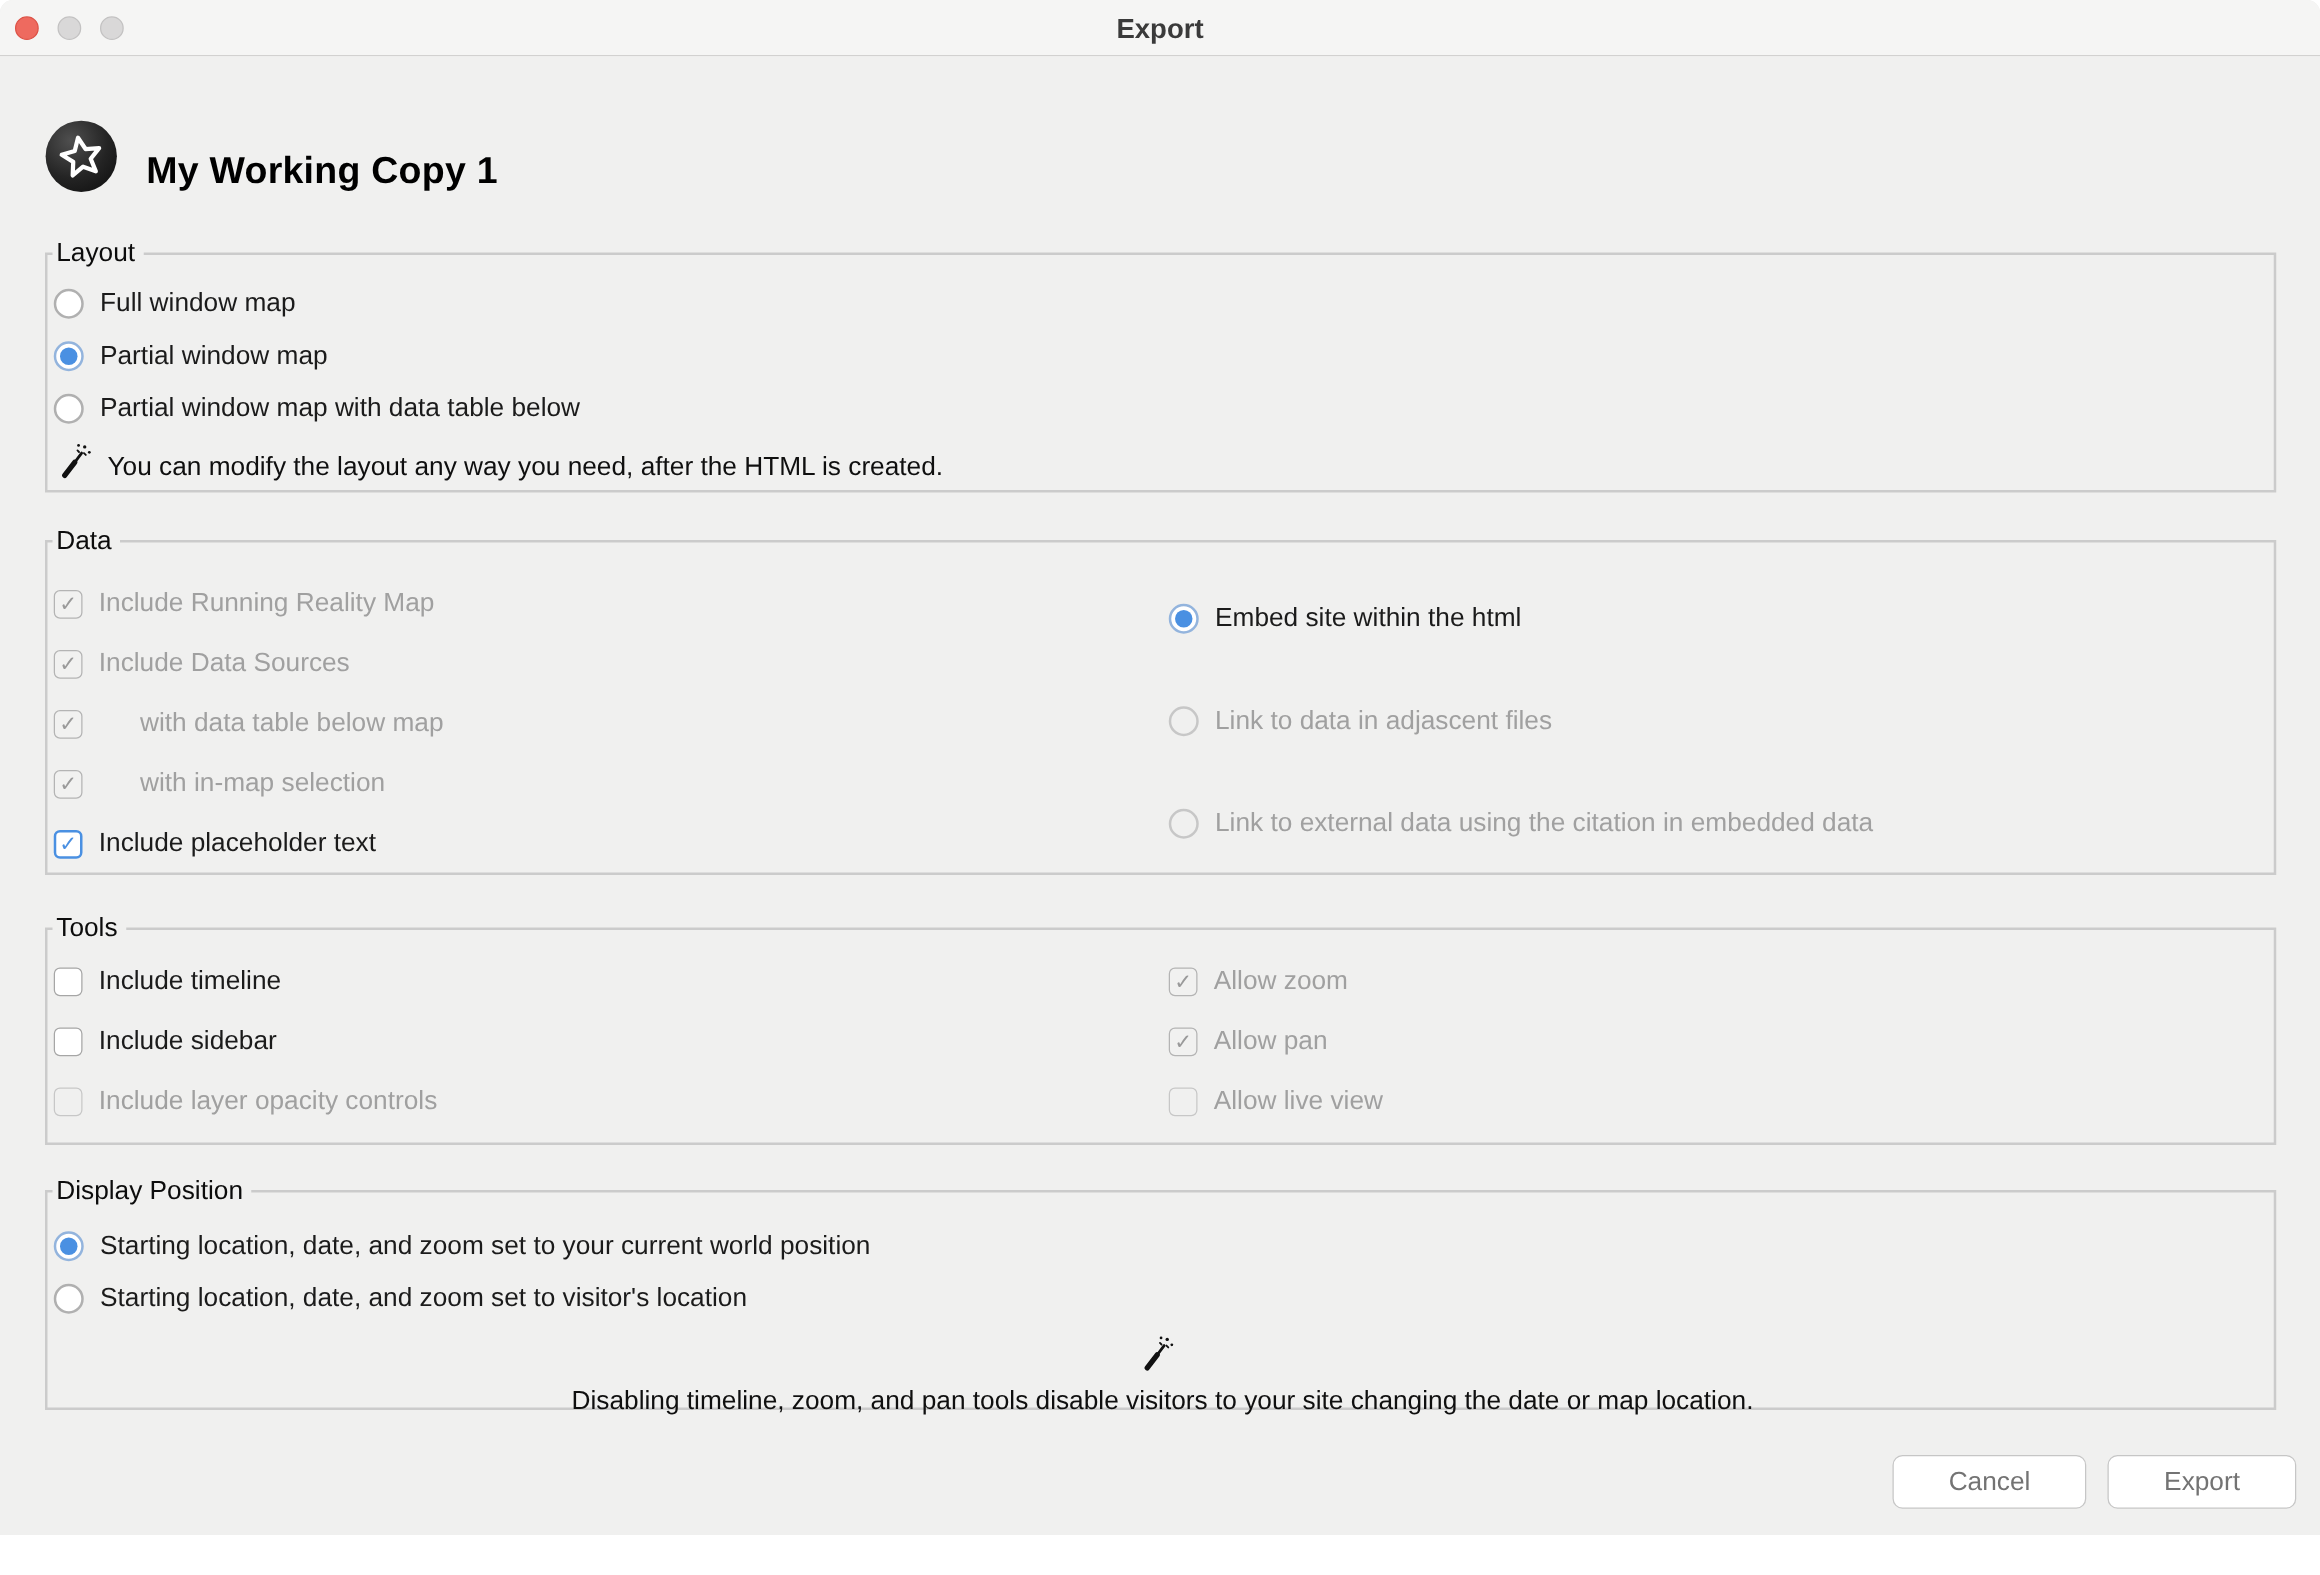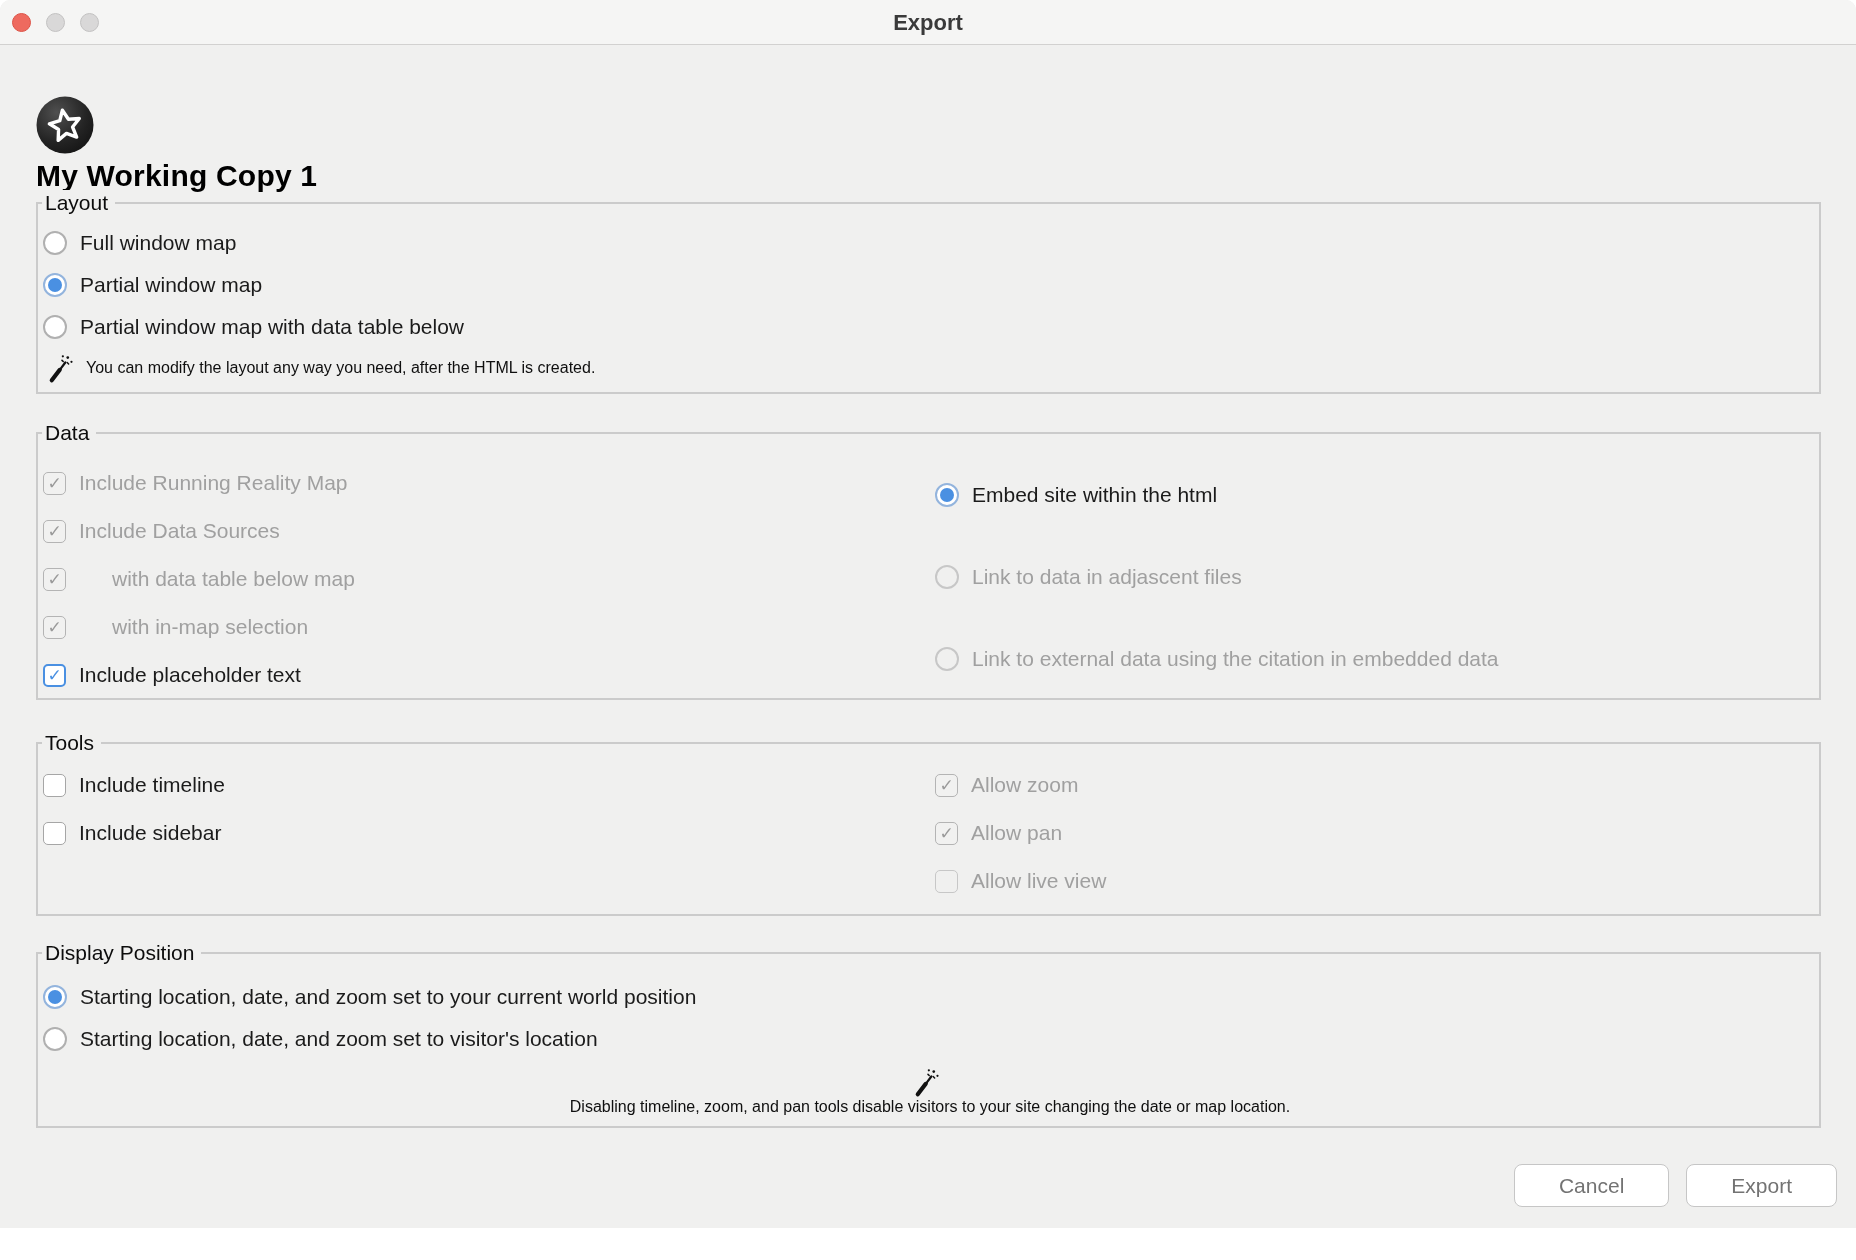--- a/index.html
+++ b/index.html
@@ -22,21 +22,21 @@
   .light.dim{background:#d9d8d8;border:1px solid #c3c2c2;}
   .win-title{
     position:absolute;left:0;right:0;top:0;height:45px;
     display:flex;align-items:center;justify-content:center;
     font-size:22px;font-weight:bold;color:#3a3a3a;
   }
 
   
   .content{padding:0 35px 0 36px;}
 
-  .doc-header{display:flex;align-items:flex-start;gap:5px;margin-top:51px;height:58px;flex-direction:column;}
+  .doc-header{display:flex;align-items:flex-end;gap:23px;margin-top:51px;height:58px;}
   .doc-icon{width:58px;height:58px;flex:none;}
   .doc-title{font-size:30px;font-weight:bold;color:#000;letter-spacing:.2px;}
 
   
   .group{position:relative;border:2px solid #cbcbcb;}
   .group .legend{
     position:absolute;top:-14px;left:4px;background:#f0f0ef;
     padding:0 7px 0 3px;font-size:21px;color:#0c0c0c;line-height:26px;
   }
   .group.layout{margin-top:48px;padding:24px 12px 9px 5px;}
@@ -68,21 +68,21 @@
   .cb.checked::after{content:"\2713";}
 
   .radio{width:24px;height:24px;flex:none;border-radius:50%;position:relative;}
   .radio.off-en{background:#fff;border:2px solid #b0b0b0;}
   .radio.off-dis{background:transparent;border:2px solid #c7c7c7;}
   .radio.on{background:#fff;border:2px solid #93b4dd;}
   .radio.on::after{content:"";position:absolute;inset:3px;border-radius:50%;background:#4a90e2;}
 
   .tip{display:flex;align-items:center;height:30px;}
   .tip .wand{width:30px;height:32px;flex:none;margin-left:3px;}
-  .tip .tip-text{font-size:16px;color:#0f0f0f;margin-left:10px;white-space:nowrap;}
+  .tip .tip-text{font-size:21px;color:#0f0f0f;margin-left:10px;white-space:nowrap;margin-top:11px;}
   .group.layout .tip{margin-top:11px;}
   .group.display .tip{margin-top:12px;flex-direction:column;}
 
   
   .footer{position:absolute;right:19px;bottom:21px;display:flex;gap:17px;}
   .btn{
     min-width:142px;height:43px;padding:0 44px;
     background:#fff;border:1.5px solid #c6c6c6;border-radius:8px;
     font-family:inherit;font-size:21px;color:#737373;
     display:flex;align-items:center;justify-content:center;
@@ -196,20 +196,24 @@
       <div class="two-col">
         <div class="col gap18">
           <div class="row">
             <span class="cb en-un"></span>
             <span class="lbl">Include timeline</span>
           </div>
           <div class="row">
             <span class="cb en-un"></span>
             <span class="lbl">Include sidebar</span>
           </div>
+          <div class="row">
+            <span class="cb dis-un"></span>
+            <span class="lbl dis">Include layer opacity controls</span>
+          </div>
         </div>
         <div class="col gap18">
           <div class="row">
             <span class="cb dis-ck checked"></span>
             <span class="lbl dis">Allow zoom</span>
           </div>
           <div class="row">
             <span class="cb dis-ck checked"></span>
             <span class="lbl dis">Allow pan</span>
           </div>

